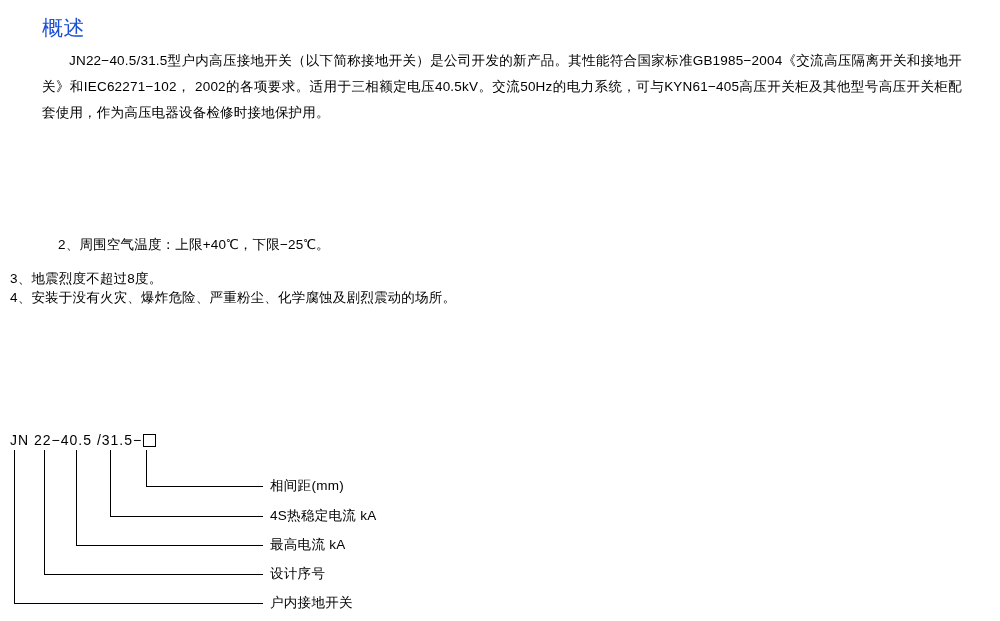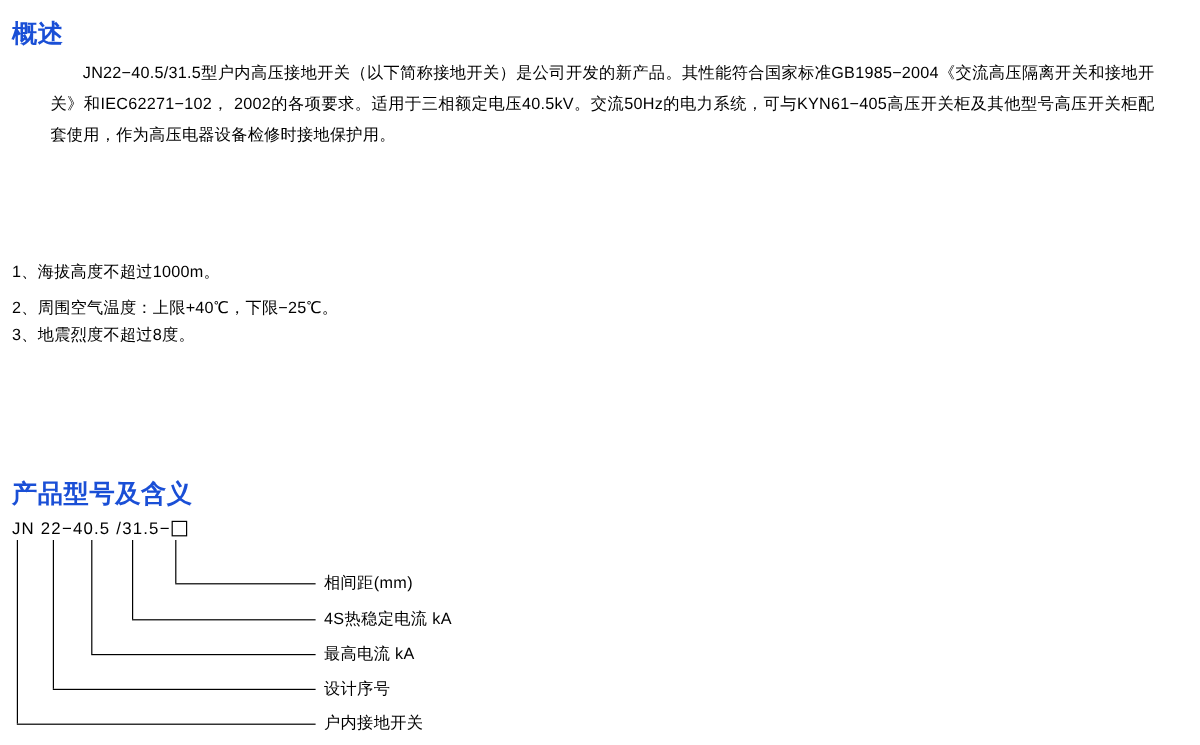--- a/index.html
+++ b/index.html
@@ -17,23 +17,24 @@
   }
   .page {
     position: relative;
     width: 1000px;
     height: 621px;
   }
   .section-heading {
     position: absolute;
     color: #1a4fd6;
     font-size: 21px;
-    font-weight: bold;
+    font-weight: normal;
     letter-spacing: 0.5px;
     white-space: nowrap;
+    margin-left: 32px;
   }
   #overview-heading { left: 10px; top: 14px; }
   #conditions-heading { left: 10px; top: 181px; }
   #model-heading { left: 10px; top: 397px; }
 
   .body-text {
     position: absolute;
     font-size: 13.5px;
     line-height: 26px;
     color: #000000;
@@ -49,21 +50,21 @@
   }
   .condition-line {
     position: absolute;
     left: 10px;
     font-size: 13.5px;
     color: #000000;
     white-space: nowrap;
     letter-spacing: 0.2px;
   }
   #cond-0 { top: 218px; }
-  #cond-1 { top: 248px; }
+  #cond-1 { top: 236px; margin-left: 48px; }
   #cond-2 { top: 270px; }
   #cond-3 { top: 289px; }
 
   
   .model-code {
     position: absolute;
     left: 10px;
     top: 432px;
     font-size: 14px;
     letter-spacing: 1px;
@@ -98,25 +99,24 @@
 </head>
 <body>
 
 <div class="page">
 
   <div class="section-heading" id="overview-heading">概述</div>
 
   <div class="body-text" id="overview-paragraph">JN22−40.5/31.5型户内高压接地开关（以下简称接地开关）是公司开发的新产品。其性能符合国家标准GB1985−2004《交流高压隔离开关和接地开关》和IEC62271−102， 2002的各项要求。适用于三相额定电压40.5kV。交流50Hz的电力系统，可与KYN61−405高压开关柜及其他型号高压开关柜配套使用，作为高压电器设备检修时接地保护用。</div>
 
 
-  <div class="condition-line" id="cond-0">1、海拔高度不超过1000m。</div>
   <div class="condition-line" id="cond-1">2、周围空气温度：上限+40℃，下限−25℃。</div>
   <div class="condition-line" id="cond-2">3、地震烈度不超过8度。</div>
+  <div class="condition-line" id="cond-3">4、安装于没有火灾、爆炸危险、严重粉尘、化学腐蚀及剧烈震动的场所。</div>
 
-  <div class="section-heading" id="model-heading">产品型号及含义</div>
 
   <div class="model-code">
     <span>JN 22−40.5 /31.5−</span><span class="model-box"></span>
   </div>
 
   <div class="leader v" style="left:14px; top:450px; height:153px;"></div>
   <div class="leader v" style="left:44px; top:450px; height:124px;"></div>
   <div class="leader v" style="left:76px; top:450px; height:95px;"></div>
   <div class="leader v" style="left:110px; top:450px; height:66px;"></div>
   <div class="leader v" style="left:146px; top:450px; height:36px;"></div>

